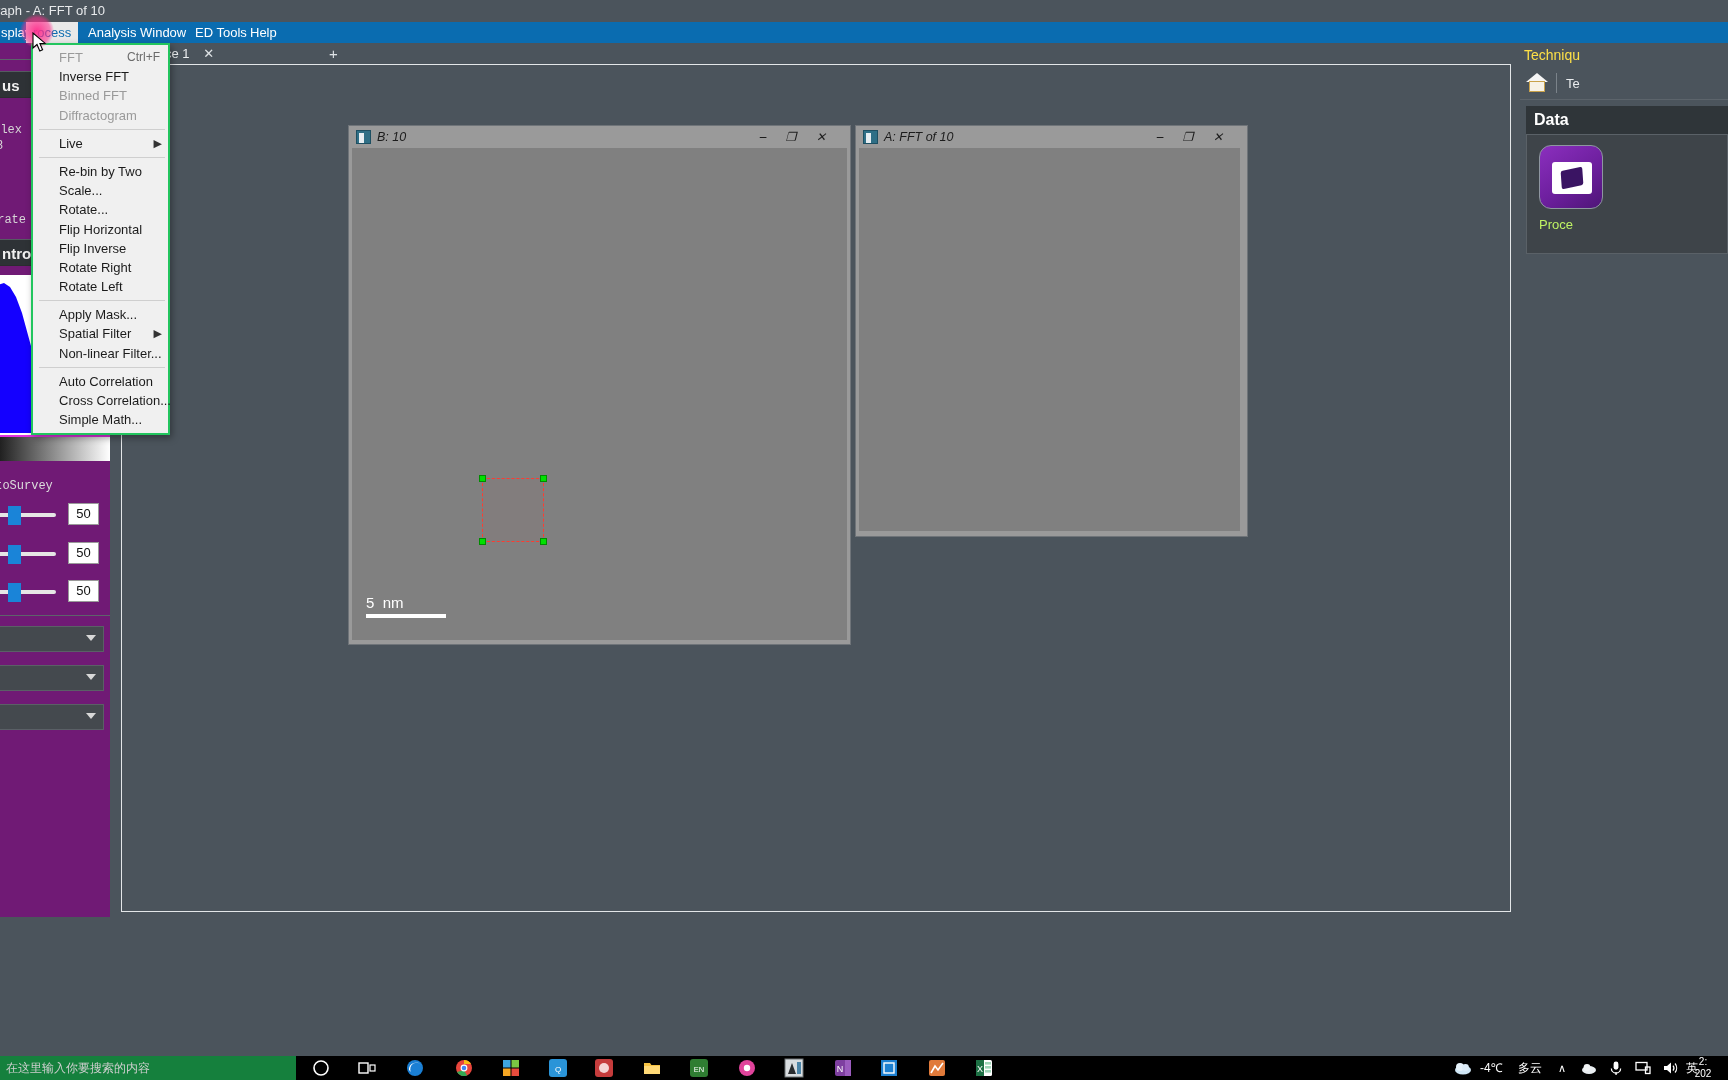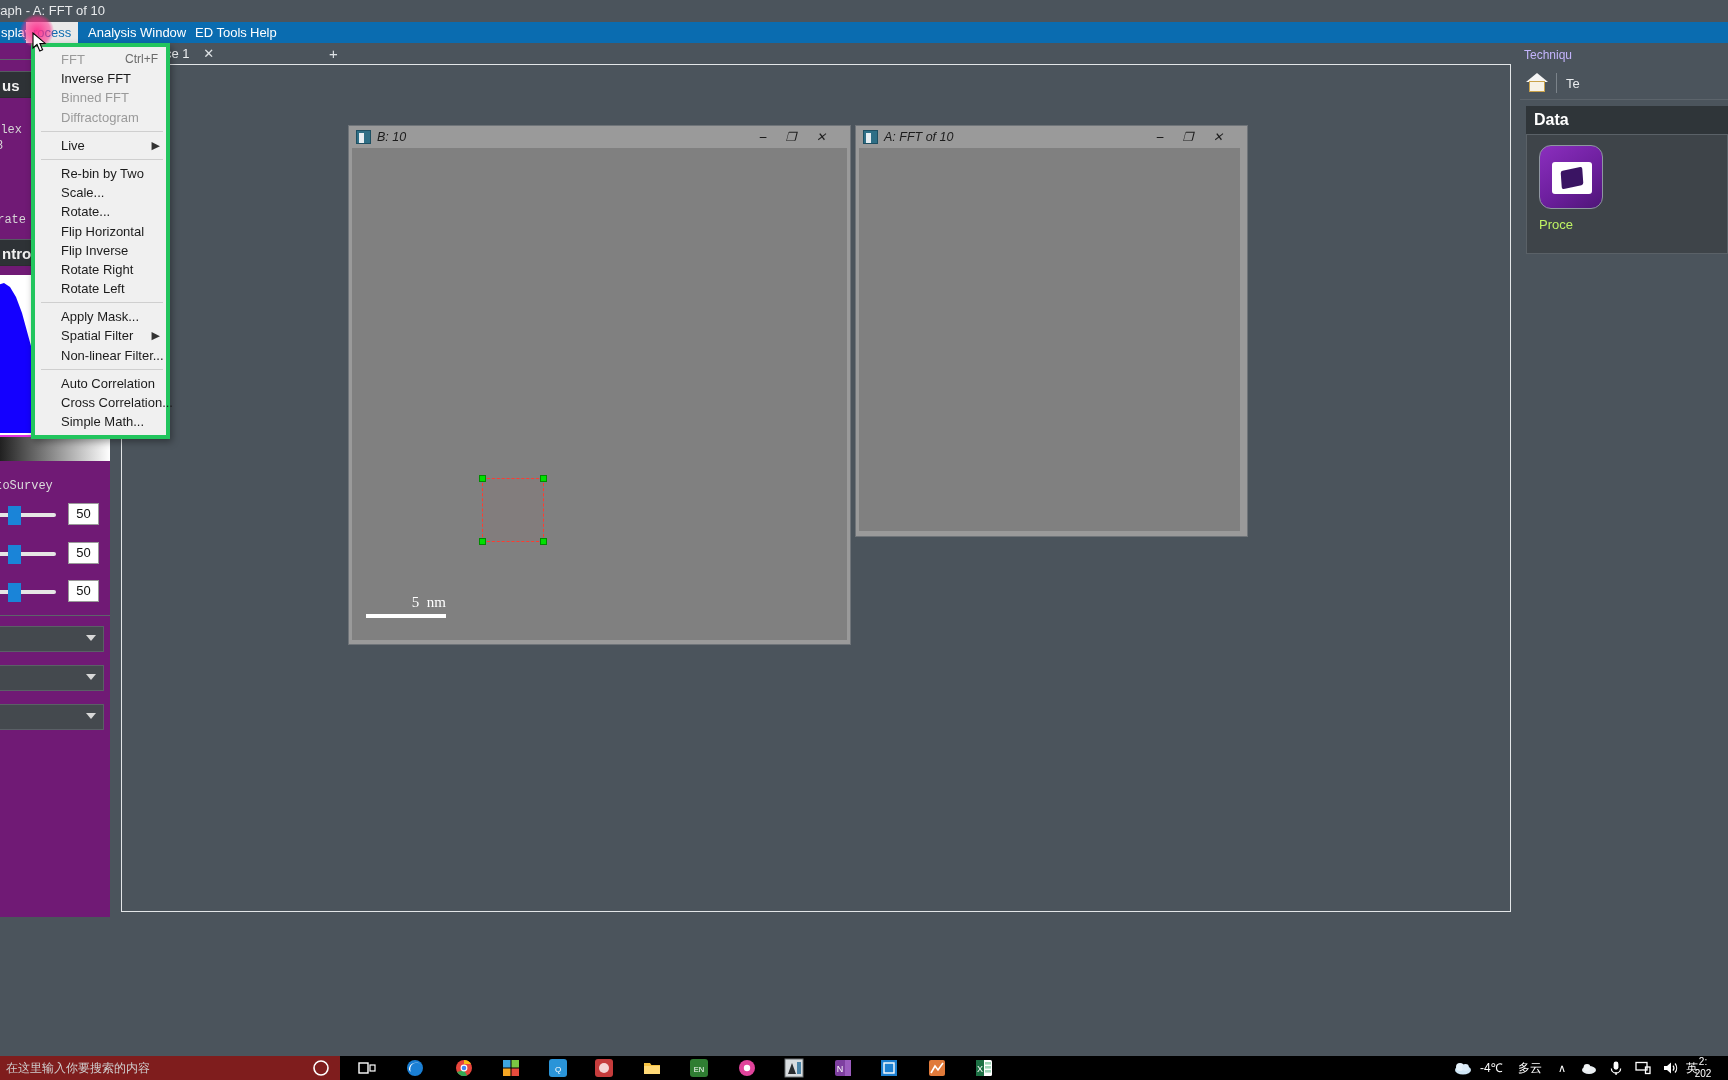--- a/index.html
+++ b/index.html
@@ -31,21 +31,21 @@
     position: absolute; top: 0; height: 21px; line-height: 21px;
     color: #ffffff; font-size: 13px; padding: 0 7px;
     white-space: nowrap; cursor: default;
   }
   .menubar .mi.open { background: #e9e9e9; color: #0a6cb0; }
 
   
   .dropdown {
     position: absolute; left: 31px; top: 43px; width: 139px;
     background: #f0f0f0;
-    border: 4px solid #22c55e;
+    border: 2px solid #22c55e;
     box-shadow: 2px 3px 7px rgba(0,0,0,.35);
     padding: 3px 0 4px 0;
     z-index: 60;
   }
   .dropdown .item {
     position: relative; height: 19.2px; line-height: 19.2px;
     font-size: 13px; color: #1b1b1b;
     padding-left: 26px; padding-right: 8px;
     white-space: nowrap; cursor: default;
   }
@@ -202,31 +202,31 @@
   .marquee .h {
     position: absolute; width: 7px; height: 7px; background: #00e000; border: 1px solid #008c00;
   }
   .marquee .h.tl { left: -4px; top: -4px; }
   .marquee .h.tr { right: -4px; top: -4px; }
   .marquee .h.bl { left: -4px; bottom: -4px; }
   .marquee .h.br { right: -4px; bottom: -4px; }
 
   
   .scalebar { position: absolute; color: #fff; }
-  .scalebar .txt { font-size: 15px; font-family: Liberation Serif, serif; white-space: nowrap; text-align: right; }
+  .scalebar .txt { font-size: 15px; font-family: Liberation Sans, sans-serif; white-space: nowrap; }
   .scalebar .bar { margin-top: 3px; height: 4px; background: #ffffff; width: 80px; }
 
   
   .right-panel {
     position: absolute; left: 1520px; top: 43px; width: 208px; height: 874px;
     background: #4b545c; overflow: hidden;
   }
   .rp-title {
     position: absolute; left: 0; top: 0; width: 208px; height: 25px;
-    color: #c4b5fd; font-size: 12px; line-height: 25px; padding-left: 4px; white-space: nowrap;
+    color: #fde047; font-size: 14px; line-height: 25px; padding-left: 4px; white-space: nowrap;
   }
   .rp-ribbon {
     position: absolute; left: 0; top: 25px; width: 208px; height: 32px;
     background: #4b545c; border-bottom: 1px solid #5c646b; text-align: center;
   }
   .rp-home {
     position: absolute; left: 6px; top: 5px; width: 22px; height: 20px;
   }
   .rp-home .roof {
     position: absolute; left: 0; top: 0; width: 0; height: 0;
@@ -279,22 +279,22 @@
     color: #ffffff; font-size: 13px; padding-left: 4px; white-space: nowrap;
   }
   .statusbar .div { position: absolute; top: 2px; width: 1px; height: 19px; background: #2f88c6; }
 
   
   .taskbar {
     position: absolute; left: 0; top: 1056px; width: 1728px; height: 24px;
     background: #000000;
   }
   .tb-search {
-    position: absolute; left: 0; top: 0; width: 340px; height: 24px;
-    background: #7f1d1d;
+    position: absolute; left: 0; top: 0; width: 296px; height: 24px;
+    background: #15803d;
   }
   .tb-search .ph {
     position: absolute; left: 6px; top: 0; height: 24px; line-height: 24px;
     color: #cfcfcf; font-size: 12px; white-space: nowrap;
   }
   .tb-icon {
     position: absolute; top: 3px; width: 18px; height: 18px;
   }
   .tray-glyph { position: absolute; top: 0; height: 24px; line-height: 24px; color: #ffffff; font-size: 12px; white-space: nowrap; }
   .clock {

